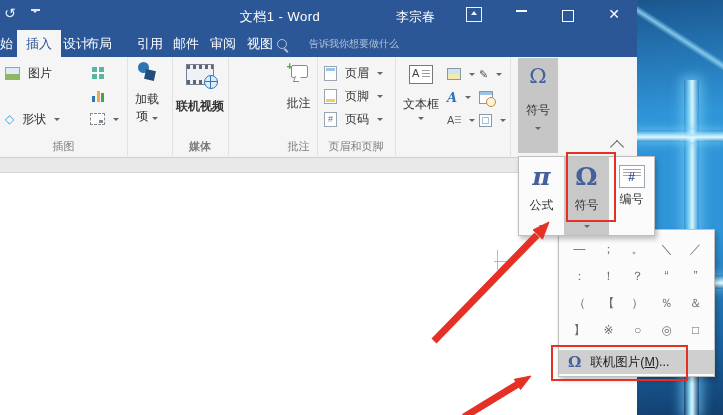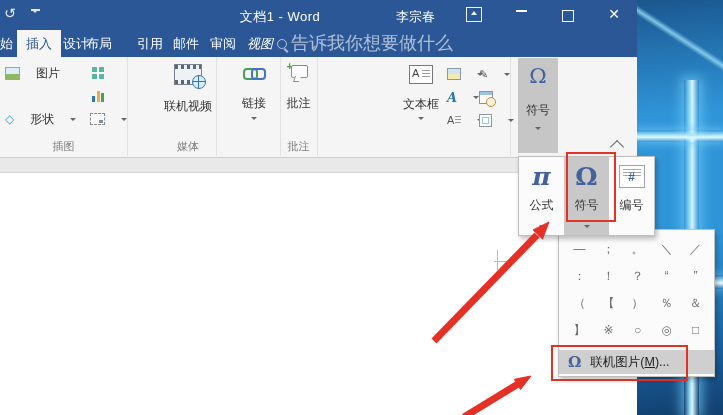--- a/index.html
+++ b/index.html
@@ -40,33 +40,33 @@
   .btn-min .bar{display:inline-block;width:11px;height:1.6px;background:#fff;vertical-align:8px;}
   .btn-max{left:555px;top:8px;width:26px;text-align:center;}
   .btn-max .box{display:inline-block;width:10px;height:10px;border:1.4px solid #fff;}
   .btn-close{left:600px;top:6px;width:28px;text-align:center;font-size:14px;color:#fff;}
 
   
   .tabrow{left:0;top:30px;width:637px;height:27px;background:#2b5796;color:#fff;font-size:13px;}
   .tab{position:absolute;top:0;height:27px;line-height:27px;padding:0 9px;}
   .tab.cropped{left:-4px;padding:0 4px;}
   .tab.active{background:#f5f5f6;color:#2b5796;}
-  .tellme{left:277px;top:0;height:27px;line-height:27px;color:rgba(255,255,255,.62);font-size:18px;display:flex;align-items:center;gap:4px;}
+  .tellme{left:277px;top:0;height:27px;line-height:27px;color:rgba(255,255,255,.62);font-size:10px;display:flex;align-items:center;gap:22px;}
   .search-glass{display:inline-block;width:8px;height:8px;border:1.5px solid rgba(255,255,255,.62);border-radius:50%;position:relative;}
   .search-glass::after{content:"";position:absolute;left:7px;top:8px;width:5px;height:1.5px;background:rgba(255,255,255,.62);transform:rotate(45deg);transform-origin:0 0;}
   .share{left:394px;top:0;height:27px;line-height:27px;display:flex;align-items:center;gap:5px;color:#fff;font-size:13px;}
   .person-ic{display:inline-block;width:10px;height:12px;position:relative;}
   .person-ic::before{content:"";position:absolute;left:2px;top:0;width:5px;height:5px;border:1.3px solid #dfe8f8;border-radius:50%;}
   .person-ic::after{content:"";position:absolute;left:0;top:7px;width:9px;height:5px;border:1.3px solid #dfe8f8;border-bottom:none;border-radius:5px 5px 0 0;}
 
   
   .ribbon{left:0;top:57px;width:637px;height:100px;background:#f5f5f6;border-bottom:1px solid #cfcfcf;font-size:12px;color:#333;}
   .rgroup{position:absolute;top:0;height:99px;border-right:1px solid #e1e1e1;}
   .glabel{position:absolute;bottom:2px;left:0;width:100%;text-align:center;font-size:11px;color:#7c7c7c;}
-  .srow{position:absolute;display:flex;align-items:center;gap:16px;height:18px;white-space:nowrap;}
+  .srow{position:absolute;display:flex;align-items:center;gap:8px;height:18px;white-space:nowrap;}
   .bigbtn{position:absolute;top:4px;display:flex;flex-direction:column;align-items:center;white-space:nowrap;}
   .dda{width:0;height:0;border-left:3px solid transparent;border-right:3px solid transparent;border-top:3.5px solid #666;display:inline-block;}
 
   
   .ic-pic{width:13px;height:11px;border:1px solid #93a5b5;background:linear-gradient(180deg,#ddecf8 55%,#8fb761 55%);display:inline-block;}
   .ic-online-pic{position:relative;width:13px;height:11px;border:1px solid #93a5b5;background:linear-gradient(180deg,#ddecf8 55%,#e7d470 55%);display:inline-block;}
   .ic-online-pic::after{content:"";position:absolute;right:-3px;bottom:-3px;width:7px;height:7px;border-radius:50%;border:1.4px solid #2e75b6;background:#d8ebfa;}
   .ic-shapes{color:#35a3dc;font-size:12px;line-height:12px;}
   .ic-smartart{width:12px;height:12px;display:inline-block;background:#58b6a0;
      background-image:linear-gradient(#fff,#fff),linear-gradient(#fff,#fff);
@@ -183,21 +183,21 @@
   </div>
 
   <div class="abs tabrow">
     <span class="tab cropped">始</span>
     <span class="tab active" style="left:17px;">插入</span>
     <span class="tab" style="left:54px;">设计</span>
     <span class="tab" style="left:77px;">布局</span>
     <span class="tab" style="left:128px;">引用</span>
     <span class="tab" style="left:164px;">邮件</span>
     <span class="tab" style="left:201px;">审阅</span>
-    <span class="tab" style="left:238px;font-style:italic;">视图</span>
+    <span class="tab" style="left:238px;">视图</span>
     <span class="abs tellme">
       <span class="search-glass"></span>
       <span>告诉我你想要做什么</span>
     </span>
   </div>
 
   <div class="abs ribbon">
 
     <div class="rgroup" style="left:0;width:127px;">
       <div class="srow" style="left:5px;top:7px;">
@@ -219,49 +219,67 @@
             <i></i>
           </span>
         </div>
       <div class="srow" style="left:90px;top:53px;">
         <span class="ic-screenshot"></span>
         <span class="dda"></span>
       </div>
       <div class="glabel">插图</div>
     </div>
 
-
-    <div class="rgroup" style="left:160px;width:56px;">
+    <div class="rgroup" style="left:127px;width:45px;">
+      <div class="bigbtn" style="left:8px;">
+        <span class="ic-addin"></span>
+        <span style="margin-top:6px;">加载</span>
+        <span><span>项</span> <span class="dda"></span></span>
+      </div>
+    </div>
+
+    <div class="rgroup" style="left:172px;width:56px;font-weight:bold;">
       <div class="bigbtn" style="left:6px;width:44px;">
         <span class="ic-video" style="margin-top:3px;"></span>
         <span style="margin-top:13px;">联机视频</span>
       </div>
       <div class="glabel">媒体</div>
     </div>
 
-    <div class="rgroup" style="left:228px;width:52px;">
-      <div class="bigbtn" style="left:10px;width:32px;">
-        <span class="ic-link" style="margin-top:4px;"></span>
-        <span style="margin-top:14px;">链接</span>
-        <span class="dda" style="margin-top:5px;"></span>
-      </div>
-    </div>
 
     <div class="rgroup" style="left:280px;width:37px;">
       <div class="bigbtn" style="left:5px;width:27px;">
         <span class="ic-comment" style="margin-top:3px;">
             <span class="plus">+</span>
             <span class="bub"></span>
             <span class="tail"></span>
           </span>
         <span style="margin-top:16px;">批注</span>
       </div>
       <div class="glabel">批注</div>
     </div>
 
+    <div class="rgroup" style="left:317px;width:78px;">
+      <div class="srow" style="left:7px;top:7px;">
+        <span class="ic-page hdr"></span>
+        <span>页眉</span>
+        <span class="dda"></span>
+      </div>
+      <div class="srow" style="left:7px;top:30px;">
+        <span class="ic-page ftr"></span>
+        <span>页脚</span>
+        <span class="dda"></span>
+      </div>
+      <div class="srow" style="left:7px;top:53px;">
+        <span class="ic-page num"></span>
+        <span>页码</span>
+        <span class="dda"></span>
+      </div>
+      <div class="glabel">页眉和页脚</div>
+    </div>
 
     <div class="rgroup" style="left:395px;width:115px;">
       <div class="bigbtn" style="left:6px;width:40px;">
         <span class="ic-textbox" style="margin-top:4px;"></span>
         <span style="margin-top:12px;">文本框</span>
         <span class="dda" style="margin-top:4px;"></span>
       </div>
       <div class="srow" style="left:52px;top:8px;">
           <span class="ic-docpart"></span>
           <span class="dda"></span>
@@ -309,21 +327,21 @@
     <div class="m1-label">公式</div>
     <span class="dda"></span>
   </div>
   <div class="m1-item selected">
     <div class="m1-glyph">Ω</div>
     <div class="m1-label">符号</div>
     <span class="dda"></span>
   </div>
   <div class="m1-item">
     <div class="ic-numbering"></div>
-    <div class="m1-label" style="margin-top:9px;">编号</div>
+    <div class="m1-label" style="margin-top:3px;">编号</div>
   </div>
 </div>
 
 <div class="abs menu2">
   <div class="sym-grid">
     <span class="sym-cell">—</span>
     <span class="sym-cell">；</span>
     <span class="sym-cell">。</span>
     <span class="sym-cell">＼</span>
     <span class="sym-cell">／</span>

